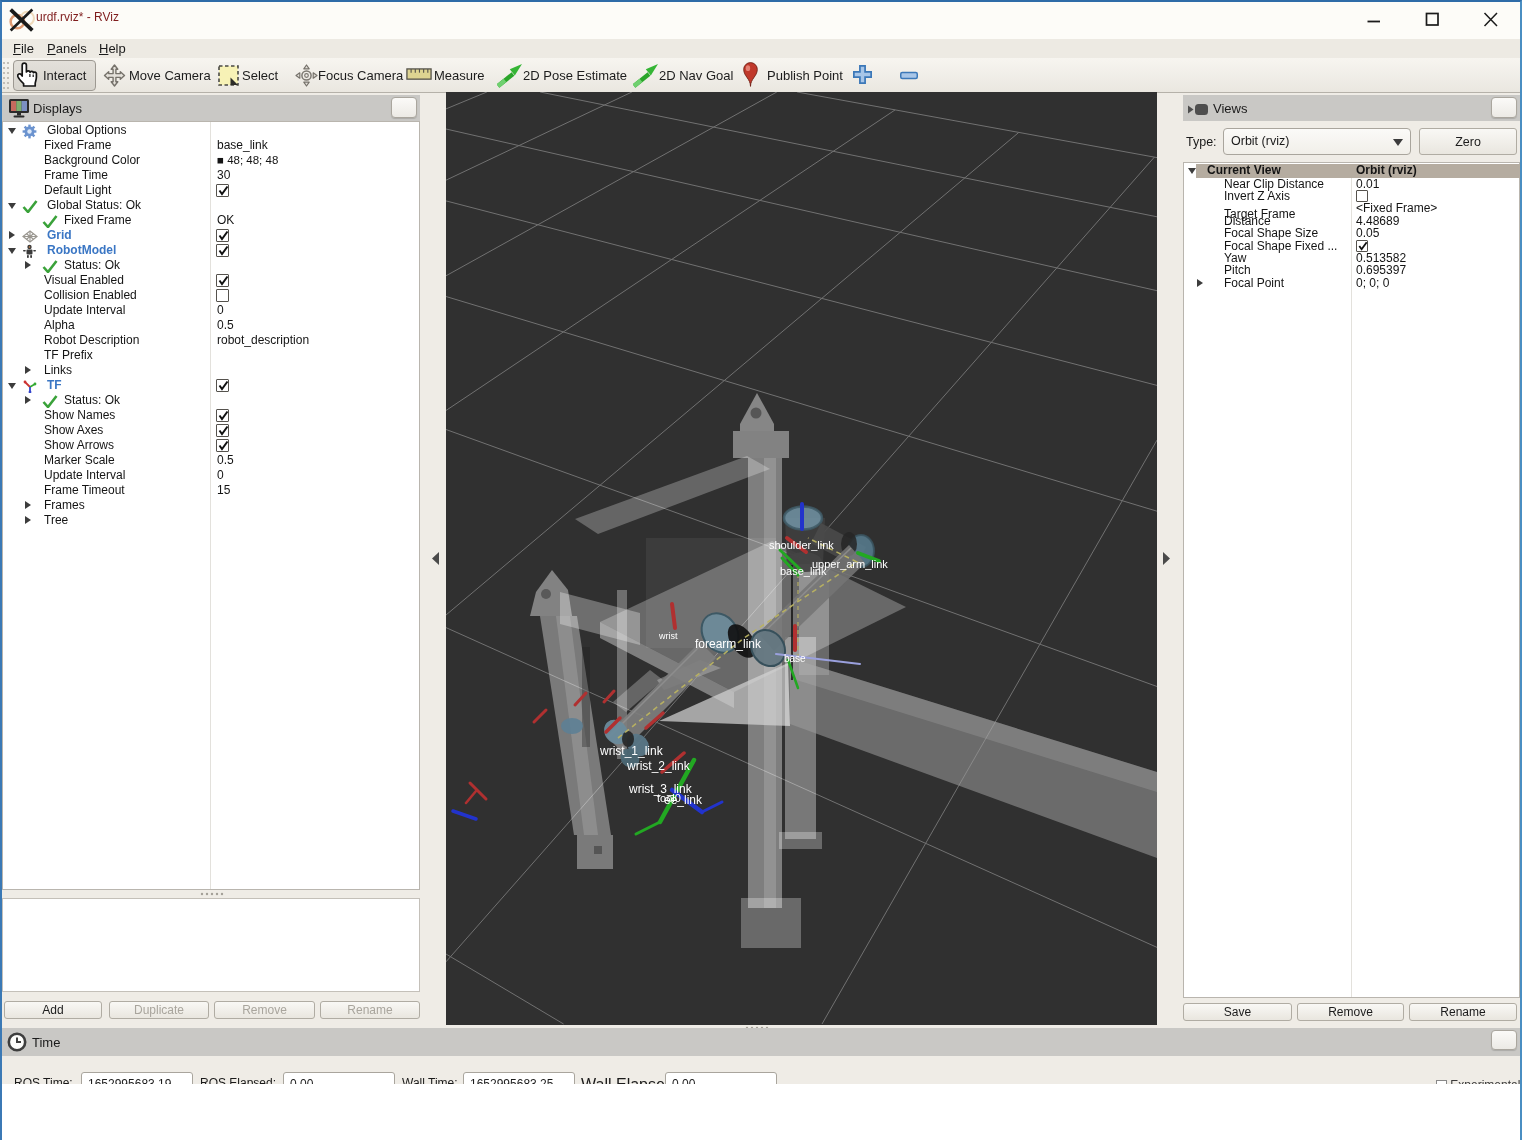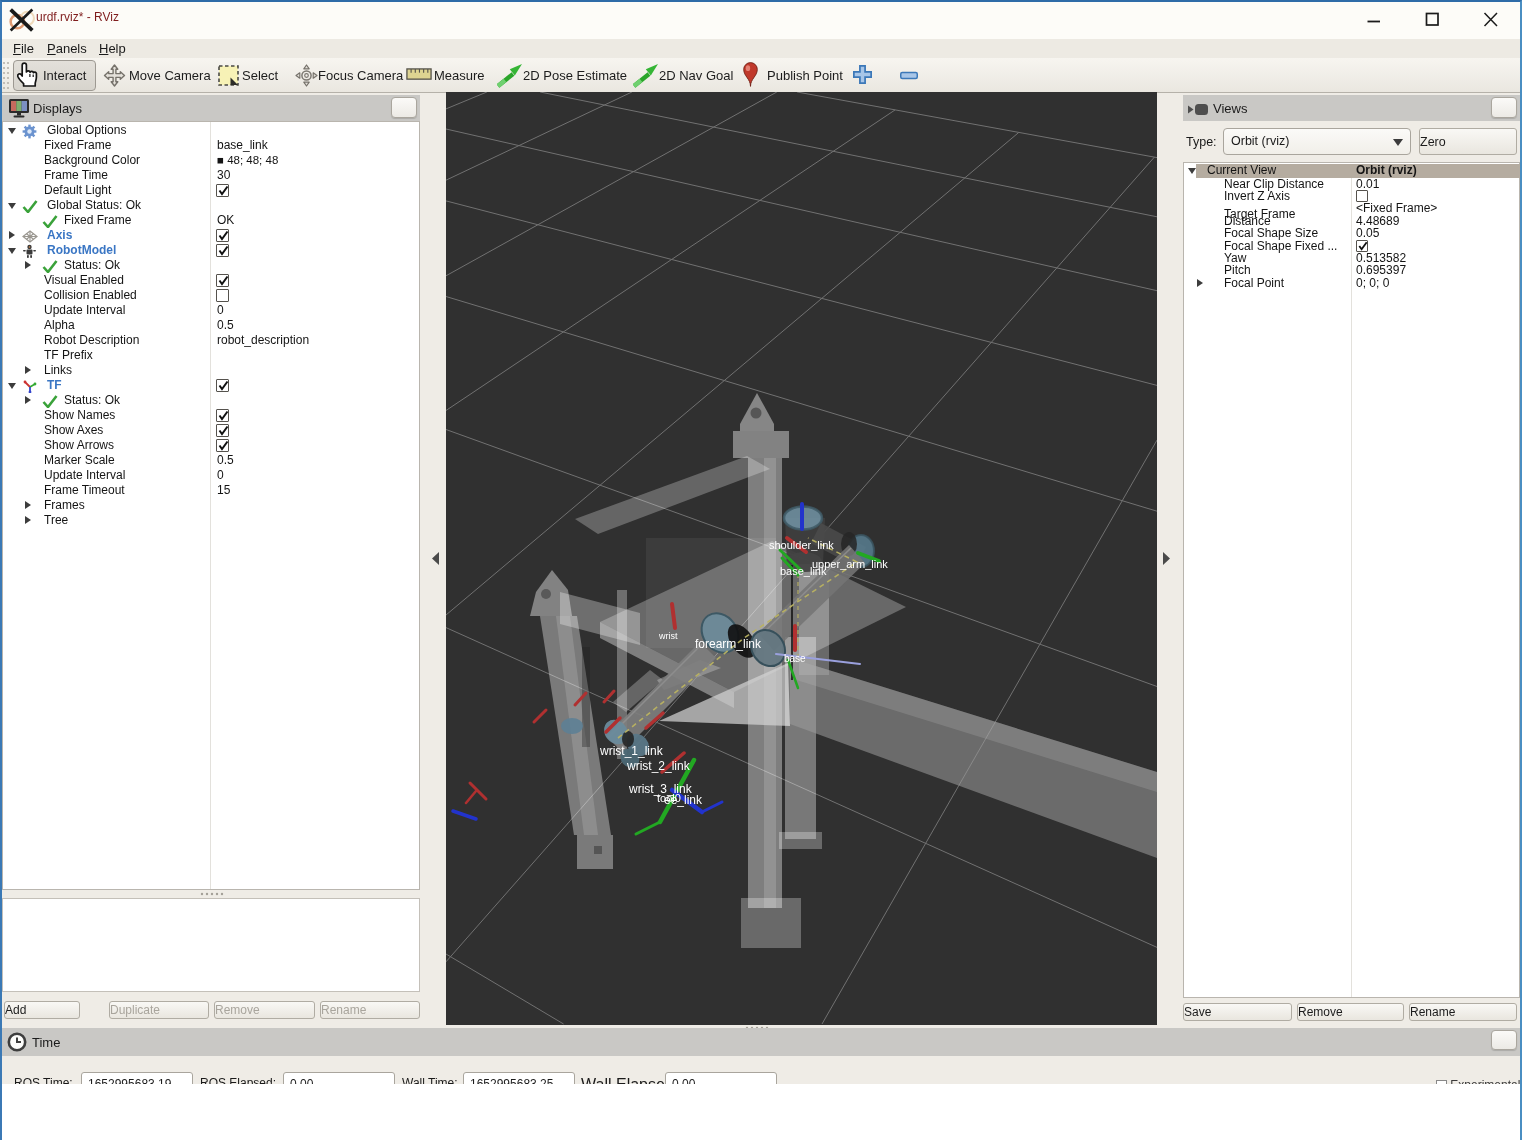--- a/index.html
+++ b/index.html
@@ -15,21 +15,21 @@
 .floatbtn{width:26px;height:21px;background:linear-gradient(#fbfaf8,#eceae5);border:1px solid #aaa69e;border-radius:4px;box-shadow:0 1px 1px rgba(0,0,0,.15)}
 .treebox{background:#fff;border:1px solid #b9b5ae}
 .row{position:absolute;height:15px;line-height:15px;font-size:12px;color:#141414;white-space:nowrap}
 .vrow{position:absolute;height:13px;line-height:13px;font-size:12px;color:#141414;white-space:nowrap}
 .arr{position:absolute;width:0;height:0}
 .arr.d{border-left:4.5px solid transparent;border-right:4.5px solid transparent;border-top:6px solid #3c3c3c}
 .arr.r{border-top:4.5px solid transparent;border-bottom:4.5px solid transparent;border-left:6px solid #3c3c3c}
 .cb{position:absolute;width:13px;height:13px;background:#fff;border:1px solid #55524d;border-radius:1px}
 .cb svg{position:absolute;left:0px;top:-1px}
 .blue{color:#3a76c4;font-weight:bold}
-.btn{position:absolute;background:linear-gradient(#f9f8f5,#e9e6df);border:1px solid #b0aca3;border-radius:3px;font-size:12px;color:#1c1c1c;text-align:left}
+.btn{position:absolute;background:linear-gradient(#f9f8f5,#e9e6df);border:1px solid #b0aca3;border-radius:3px;font-size:12px;color:#1c1c1c;text-align:center}
 .btn.dis{color:#a9a59d}
 .colsep{position:absolute;width:1px;background:#e3e1dc}
 </style></head><body>
 <div class="abs win"></div>
 
 <div class="abs titlebar"></div>
 <svg class="abs" style="left:9px;top:7px" width="30" height="26" viewBox="0 0 36 28">
  <circle cx="10" cy="16" r="8" fill="none" stroke="#d9885a" stroke-width="3" opacity="0.85"></circle>
  <circle cx="22" cy="12" r="8" fill="none" stroke="#ecd2ac" stroke-width="2.5" opacity="0.8"></circle>
  <path d="M2 1.5 L28 26.5" stroke="#1a1a1a" stroke-width="4.5" fill="none"></path>
@@ -180,21 +180,21 @@
     </svg></span>
 <div class="row " style="left:64px;top:213px">Fixed Frame</div>
 <div class="row" style="left:217px;top:213px">OK</div>
 <span class="arr r" style="left:9px;top:231px"></span>
 <span class="abs" style="left:22px;top:229px"><svg width="16" height="13" viewBox="0 0 16 13">
       <g fill="none" stroke="#9a9790" stroke-width="1.2">
         <path d="M8 1 L15 6.5 L8 12 L1 6.5 Z"></path>
         <path d="M4.5 3.7 L11.5 9.2 M11.5 3.7 L4.5 9.2 M8 1 V12 M1 6.5 H15"></path>
       </g>
     </svg></span>
-<div class="row blue" style="left:47px;top:228px">Axis</div>
+<div class="row blue" style="left:47px;top:228px">Grid</div>
 <div class="cb" style="left:216px;top:229px">
     <svg width="13" height="13" viewBox="0 0 13 13">
       <path d="M2.5 6.5 L5 10 L10.5 2.5" stroke="#111" stroke-width="2" fill="none"></path>
     </svg>
   </div>
 <span class="arr d" style="left:8px;top:248px"></span>
 <span class="abs" style="left:22px;top:244px"><svg width="15" height="15" viewBox="0 0 15 15">
       <g fill="#3a3a3a">
         <circle cx="7.5" cy="3" r="2.2"></circle>
         <rect x="4.5" y="5.5" width="6" height="5" rx="1"></rect>
@@ -286,21 +286,21 @@
 <svg class="abs" style="left:200px;top:892px" width="26" height="5">
  <g fill="#a39f97">
       <circle cx="2" cy="2" r="1.2"></circle>
       <circle cx="7" cy="2" r="1.2"></circle>
       <circle cx="12" cy="2" r="1.2"></circle>
       <circle cx="17" cy="2" r="1.2"></circle>
       <circle cx="22" cy="2" r="1.2"></circle>
     </g>
 </svg>
 <div class="abs" style="left:2px;top:898px;width:418px;height:94px;background:#fff;border:1px solid #c4c0b9"></div>
-<div class="btn" style="left:4px;top:1001px;width:76px;height:18px;line-height:17px">Add</div>
+<div class="btn" style="left:4px;top:1001px;width:98px;height:18px;line-height:17px">Add</div>
 <div class="btn dis" style="left:109px;top:1001px;width:100px;height:18px;line-height:17px">Duplicate</div>
 <div class="btn dis" style="left:214px;top:1001px;width:101px;height:18px;line-height:17px">Remove</div>
 <div class="btn dis" style="left:320px;top:1001px;width:100px;height:18px;line-height:17px">Rename</div>
 <svg class="abs" style="left:446px;top:92px" width="711" height="933" viewBox="0 0 711 933">
     <rect width="711" height="933" fill="#303030"></rect>
     <g stroke="#717171" stroke-width="1">
       <line x1="351.1" y1="0.0" x2="711.0" y2="65.6"></line>
 <line x1="94.1" y1="0.0" x2="711.0" y2="124.8"></line>
 <line x1="0.0" y1="37.0" x2="711.0" y2="198.7"></line>
 <line x1="0.0" y1="108.9" x2="711.0" y2="293.4"></line>
@@ -432,21 +432,21 @@
 <div class="abs" style="left:1186px;top:135px;font-size:12.5px;color:#1a1a1a">Type:</div>
 <div class="abs" style="left:1223px;top:128px;width:188px;height:27px;background:linear-gradient(#fbfaf8,#f1efe9);border:1px solid #a9a59d;border-radius:4px"></div>
 <div class="abs" style="left:1231px;top:134px;font-size:12.5px;color:#1a1a1a">Orbit (rviz)</div>
 <span class="arr d" style="position:absolute;left:1393px;top:139px;border-left-width:5.5px;border-right-width:5.5px;border-top-width:7px"></span>
 <div class="btn" style="left:1419px;top:128px;width:98px;height:27px;line-height:26px;font-size:12.5px">Zero</div>
 
 <div class="abs treebox" style="left:1183px;top:162px;width:337px;height:836px"></div>
 <div class="colsep" style="left:1351px;top:178px;height:819px"></div>
 <div class="abs" style="left:1196px;top:164px;width:324px;height:14px;background:#b5aca0"></div>
 <span class="arr d" style="position:absolute;left:1188px;top:168px"></span>
-<div class="vrow" style="left:1207px;top:164px;font-weight:normal">Current View</div>
+<div class="vrow" style="left:1207px;top:164px;font-weight:bold">Current View</div>
 <div class="vrow" style="left:1356px;top:164px;font-weight:bold">Orbit (rviz)</div>
 <div class="vrow" style="left:1224px;top:178px">Near Clip Distance</div>
 <div class="vrow" style="left:1356px;top:178px">0.01</div>
 <div class="vrow" style="left:1224px;top:190px">Invert Z Axis</div>
 <div class="cb" style="left:1356px;top:190px;width:12px;height:12px"></div>
 <div class="vrow" style="left:1224px;top:208px">Target Frame</div>
 <div class="vrow" style="left:1356px;top:202px">&lt;Fixed Frame&gt;</div>
 <div class="vrow" style="left:1224px;top:215px">Distance</div>
 <div class="vrow" style="left:1356px;top:215px">4.48689</div>
 <div class="vrow" style="left:1224px;top:227px">Focal Shape Size</div>

